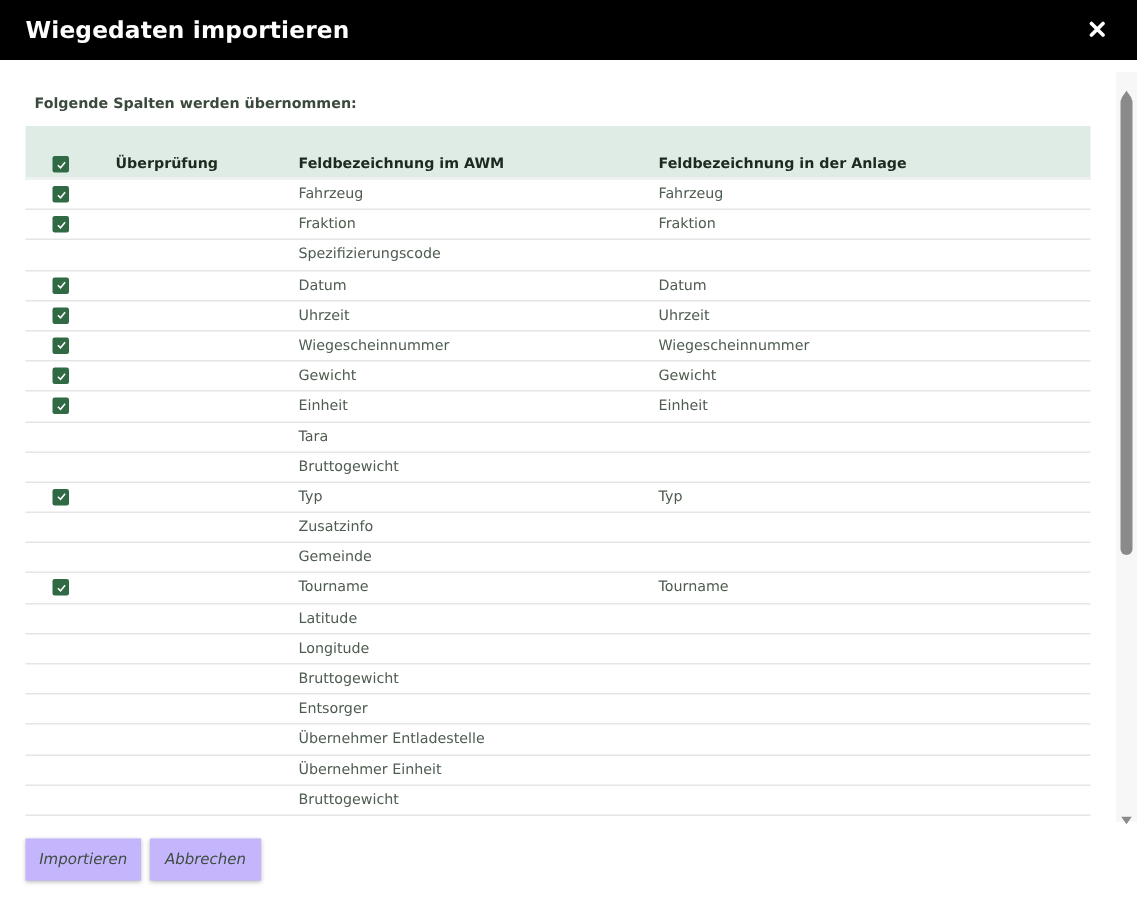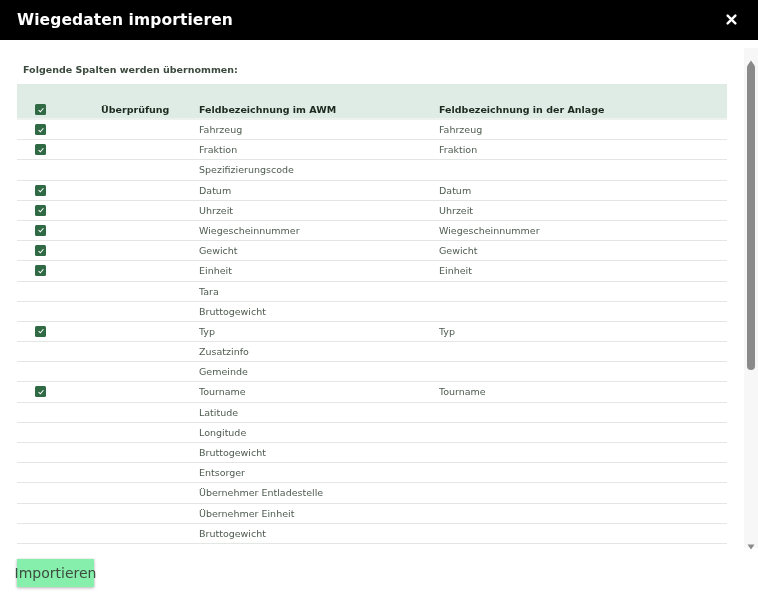--- a/index.html
+++ b/index.html
@@ -22,34 +22,34 @@
   .thead {
     height: 36px; background: #dfebe5; position: relative;
     border-bottom: 2px solid #eef2ef;
   }
   .thead .cell { position: absolute; top: 20px; font-size: 9.5px; font-weight: bold; color: #1d2a1f; }
   .row { height: 20.2px; position: relative; border-bottom: 1px solid #e4e6e4; }
   .row .cell { position: absolute; top: 4px; font-size: 9.5px; color: #4e5c50; white-space: nowrap; }
   .col-check-box { position: absolute; left: 18px; top: 4px; width: 11px; height: 11px; background: #2f6a45; border-radius: 1.5px; display: flex; align-items: center; justify-content: center; cursor: pointer; }
   .thead .col-check-box { top: 20px; }
   .col-check-box svg { width: 8px; height: 8px; }
-  .col-review { left: 60px; margin-left: 24px; }
+  .col-review { left: 60px; }
   .col-awm { left: 182px; }
   .col-file { left: 422px; }
   .scrollbar { position: absolute; left: 744px; top: 48px; width: 14px; height: 500px; background: #f7f7f7; }
   .scroll-up, .scroll-down { position: absolute; left: 3px; width: 8px; height: 8px; cursor: pointer; }
   .scroll-up { top: 4px; }
   .scroll-down { bottom: 4px; }
   .scroll-thumb { position: absolute; left: 3px; top: 16px; width: 8px; height: 306px; background: #8a8a8a; border-radius: 4px; cursor: pointer; }
   .footer { position: absolute; left: 0; top: 546px; width: 758px; height: 53px; }
   .btn {
-    position: absolute; top: 13px; height: 28px; background: #86efac;
+    position: absolute; top: 13px; height: 28px; background: #c4b5fd;
     border: none; box-shadow: 0 1px 3px rgba(0,0,0,0.28), 0 0 1px rgba(0,0,0,0.12);
-    font-family: "DejaVu Sans", "Liberation Sans", sans-serif; font-size: 14px; color: #3d4d40;
-    display: flex; align-items: center; justify-content: center; cursor: pointer;
+    font-family: "DejaVu Sans", "Liberation Sans", sans-serif; font-size: 10px; color: #3d4d40;
+    display: flex; align-items: center; justify-content: center; cursor: pointer; font-style: italic;
   }
   .btn-import { left: 17px; width: 77px; }
   .btn-cancel { left: 100px; width: 74px; }
 </style>
 </head>
 <body>
 
 <div class="dialog">
   <div class="titlebar">
     <span class="title">Wiegedaten importieren</span>
@@ -238,14 +238,15 @@
     <div class="scroll-thumb"></div>
     <div class="scroll-down">
       <svg viewBox="0 0 8 8">
           <path d="M0.5 1.5 L4 6.5 L7.5 1.5 Z" fill="#8a8a8a"></path>
         </svg>
     </div>
   </div>
 
   <div class="footer">
     <button class="btn btn-import">Importieren</button>
+    <button class="btn btn-cancel">Abbrechen</button>
   </div>
 </div>
 
 </body></html>

